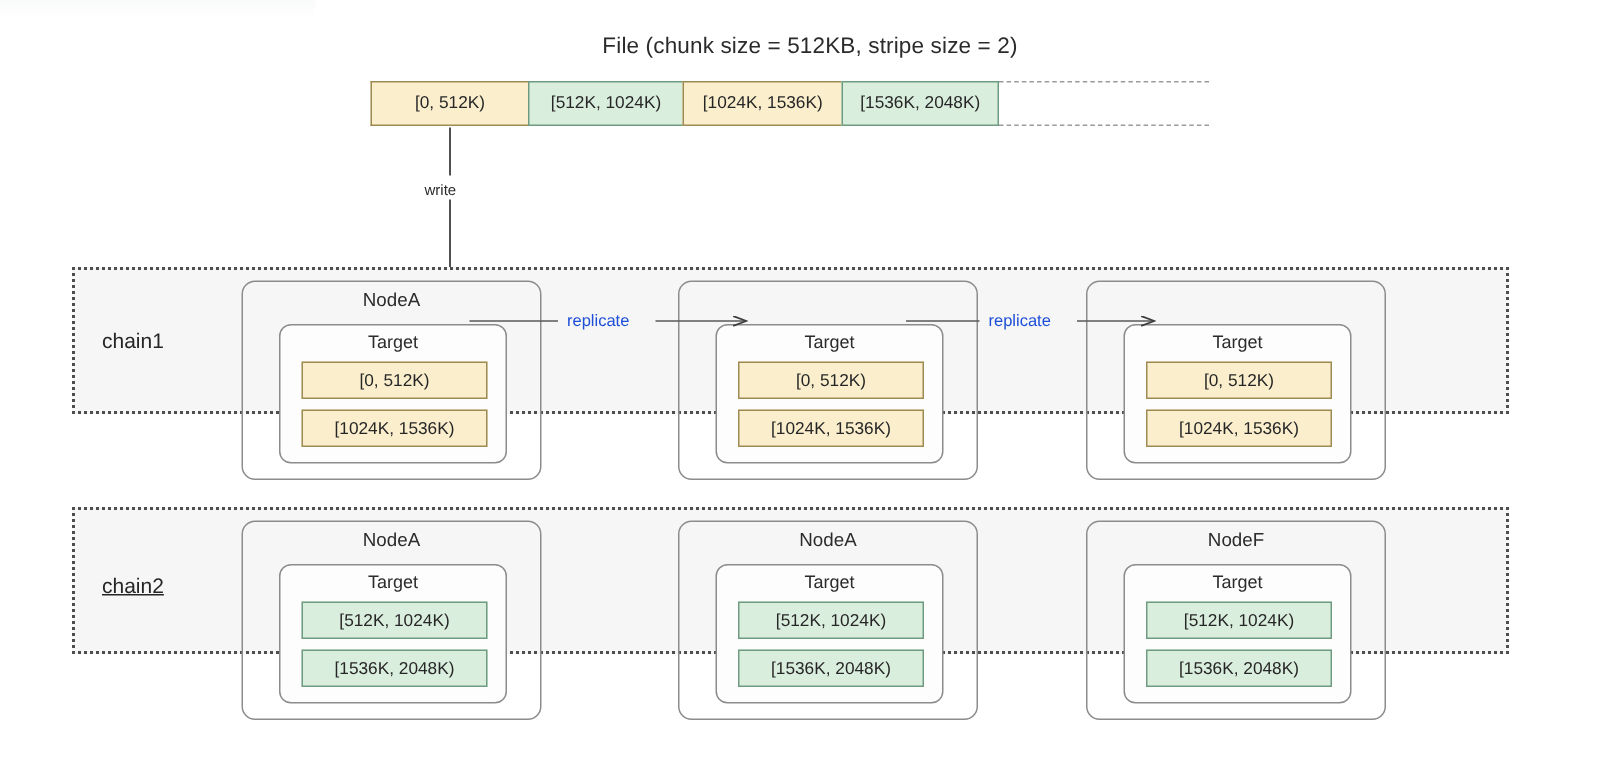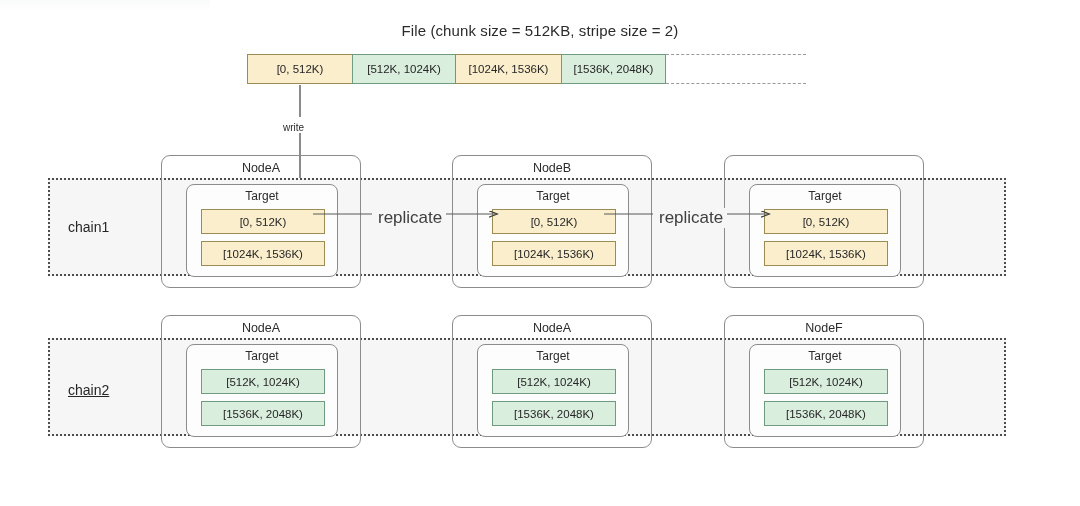--- a/index.html
+++ b/index.html
@@ -112,20 +112,21 @@
 
   
   .node {
     position: absolute;
     box-sizing: border-box;
     width: 200px;
     height: 133px;
     border: 1.2px solid #8c8c8c;
     border-radius: 9px;
     background: transparent;
+    margin-top: 32px;
   }
   .node-title {
     position: absolute;
     left: 0;
     top: 5px;
     width: 100%;
     text-align: center;
     font-size: 12.5px;
     color: #2b2b2b;
   }
@@ -172,22 +173,22 @@
   .col1 { left: 161px; }
   .col2 { left: 452px; }
   .col3 { left: 724px; }
 
   .row1 { top: 155px; }
   .row2 { top: 315px; }
 
   
   .replicate-label {
     position: absolute;
-    font-size: 17px;
-    color: #404040;
+    font-size: 11px;
+    color: #1d4ed8;
     background: #f6f6f6;
     padding: 0 4px;
   }
   #rep1-label { left: 374px; top: 208px; }
   #rep2-label { left: 655px; top: 208px; }
 
   svg.overlay {
     position: absolute;
     left: 0; top: 0;
     width: 1080px; height: 506px;
@@ -241,21 +242,20 @@
   <div id="nodes-layer">
       <div class="node col1 row1">
         <div class="node-title">NodeA</div>
         <div class="target">
           <div class="target-title">Target</div>
           <div class="slot s1 amber">[0, 512K)</div>
           <div class="slot s2 amber">[1024K, 1536K)</div>
         </div>
       </div>
       <div class="node col2 row1">
-        <div class="node-title">NodeB</div>
         <div class="target">
           <div class="target-title">Target</div>
           <div class="slot s1 amber">[0, 512K)</div>
           <div class="slot s2 amber">[1024K, 1536K)</div>
         </div>
       </div>
       <div class="node col3 row1">
         <div class="target">
           <div class="target-title">Target</div>
           <div class="slot s1 amber">[0, 512K)</div>

